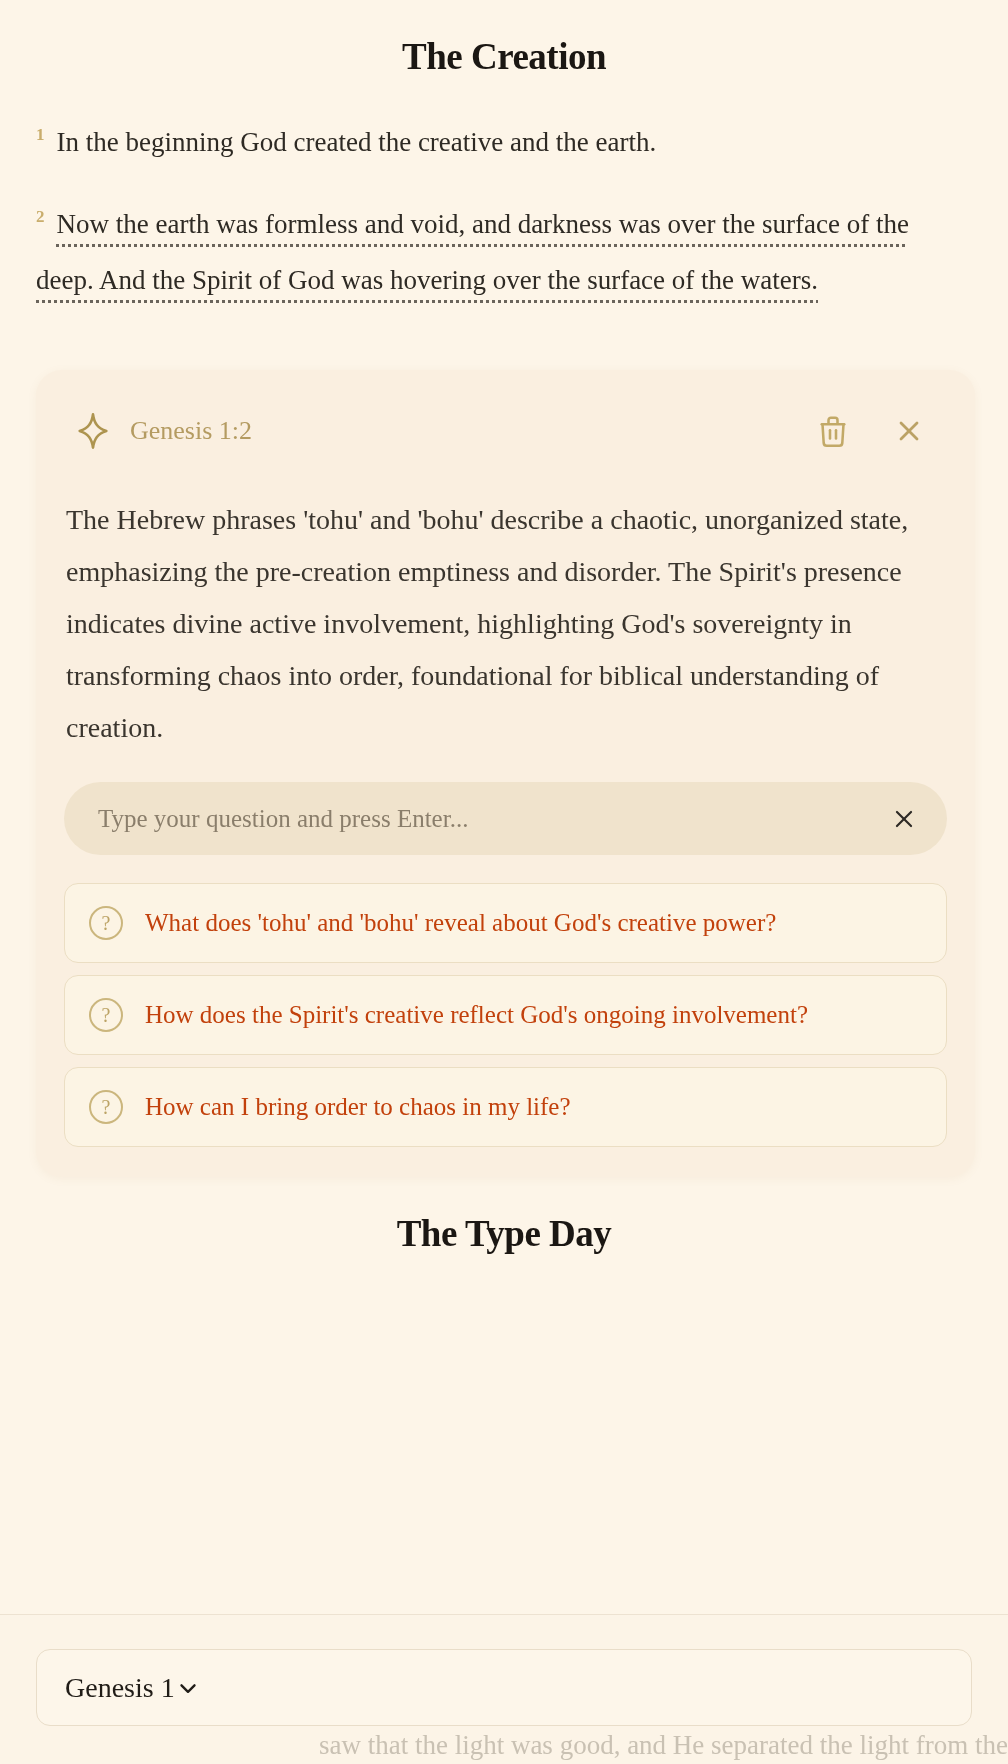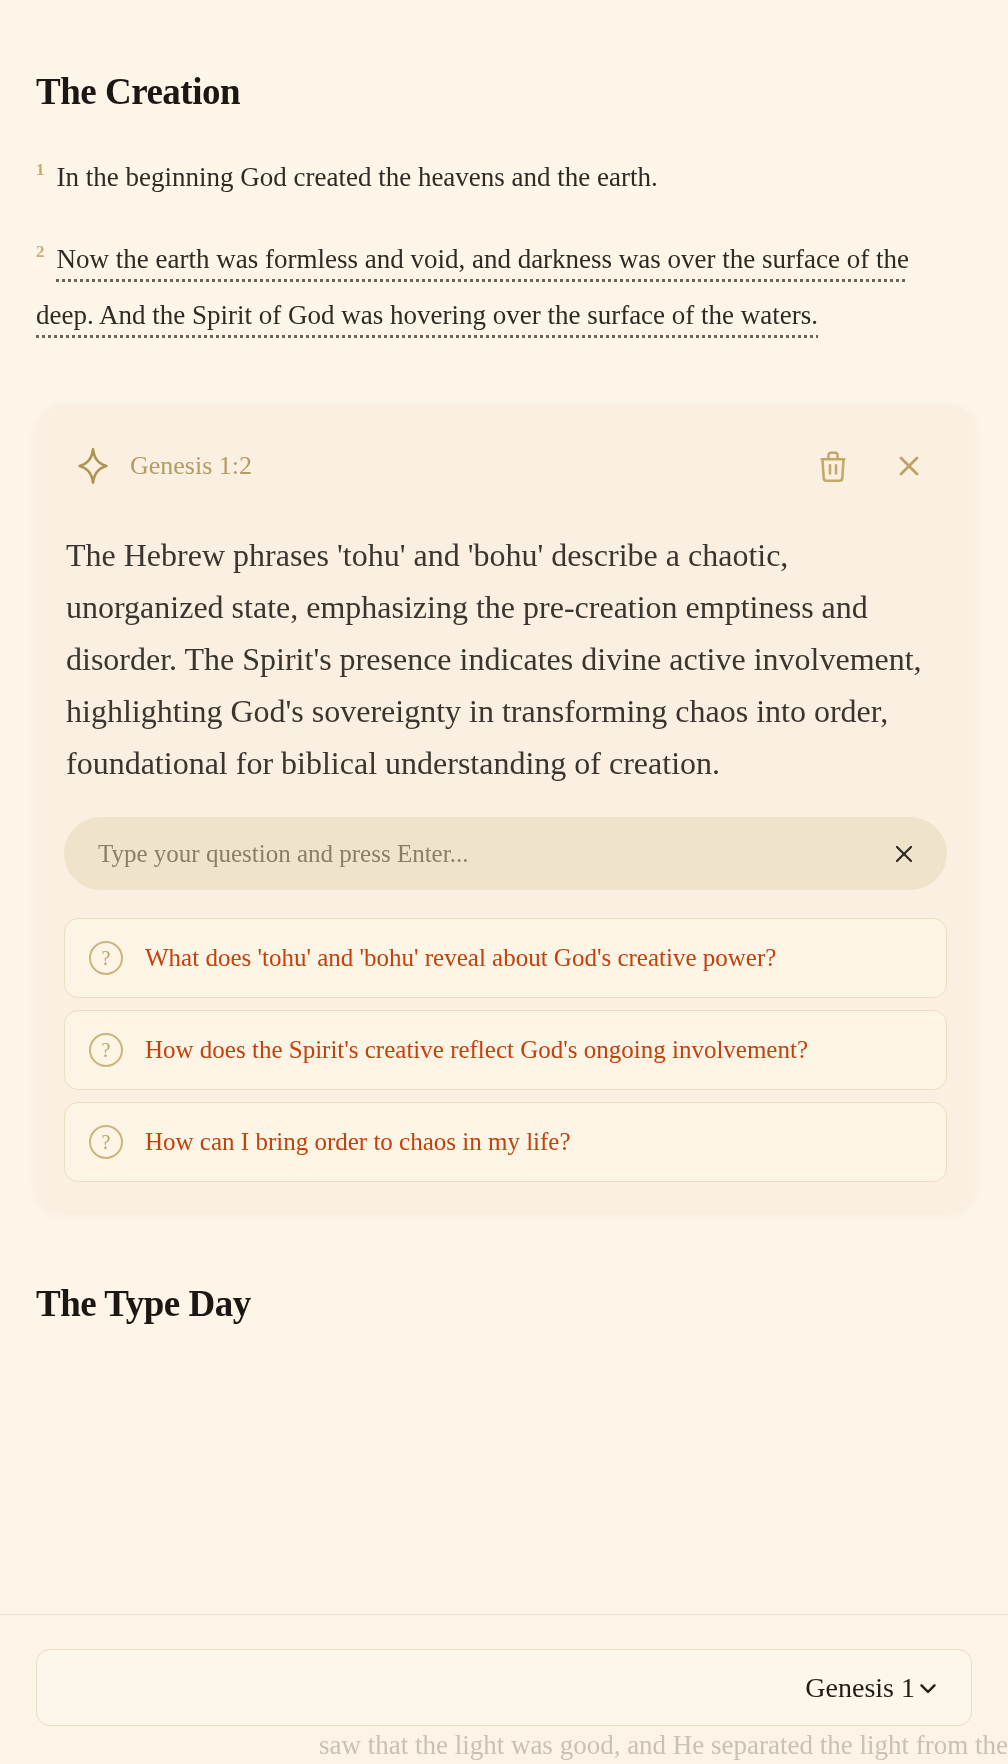--- a/index.html
+++ b/index.html
@@ -10,25 +10,26 @@
     position: relative;
     width: 1008px;
     height: 1764px;
     margin: 0 auto;
     background: var(--page-bg, #FDF5E8);
     overflow: hidden;
   }
   .content { padding: 0 36px; }
 
   .section-title {
-    padding-top: 70px;
+    padding-top: 35px;
     font-size: 37px;
     font-weight: 700;
     letter-spacing: -0.5px;
     color: var(--text-dark, #1B1713);
+    text-align: center;
   }
 
   .verse {
     margin-top: 38px;
     max-width: 900px;
     font-size: 27px;
     line-height: 52px;
     color: #2E2A24;
   }
   .verse + .verse { margin-top: 26px; }
@@ -84,21 +85,21 @@
     background: var(--bubble-bg, #F7EBD6);
     border-radius: 14px;
     padding: 20px 28px;
     font-size: 25px;
     color: #26221D;
   }
 
   .ai-answer {
     margin-top: 42px;
     padding: 0 8px 0 2px;
-    font-size: 32px;
+    font-size: 28px;
     line-height: 52px;
     color: var(--text-body, #3A352E);
     max-width: 880px;
   }
 
   .input-bar {
     margin-top: 28px;
     height: 73px;
     border-radius: 37px;
     background: var(--input-bg, #F0E3CC);
@@ -163,21 +164,21 @@
     border-top: 1px solid var(--divider, #EDE2D1);
   }
   .chapter-select {
     margin: 34px 36px 0 36px;
     height: 77px;
     background: #FDF6EA;
     border: 1px solid #E9DDC9;
     border-radius: 14px;
     display: flex;
     align-items: center;
-    justify-content: flex-end;
+    justify-content: flex-start;
     padding: 0 30px 0 28px;
     cursor: pointer;
   }
   .chapter-select-value { font-size: 28px; color: #211D18; }
   .bg-verse {
     margin: 4px 0 0 0;
     font-size: 27px;
     color: var(--faded-text, #C9C1B3);
     white-space: nowrap;
     overflow: hidden;
@@ -185,21 +186,21 @@
 </style>
 </head>
 <body>
 
 <div class="page">
   <div class="content">
 
     <h1 class="section-title">The Creation</h1>
 
     <p class="verse">
-      <span class="verse-num">1</span><span class="verse-text">In the beginning God created the heavens and the earth.</span>
+      <span class="verse-num">1</span><span class="verse-text">In the beginning God created the creative and the earth.</span>
     </p>
 
     <p class="verse underlined">
       <span class="verse-num">2</span><span class="verse-text">Now the earth was formless and void, and darkness was over the surface of the deep. And the Spirit of God was hovering over the surface of the waters.</span>
     </p>
 
     <div class="ai-card">
 
       <div class="card-header">
         <div class="card-header-left">

